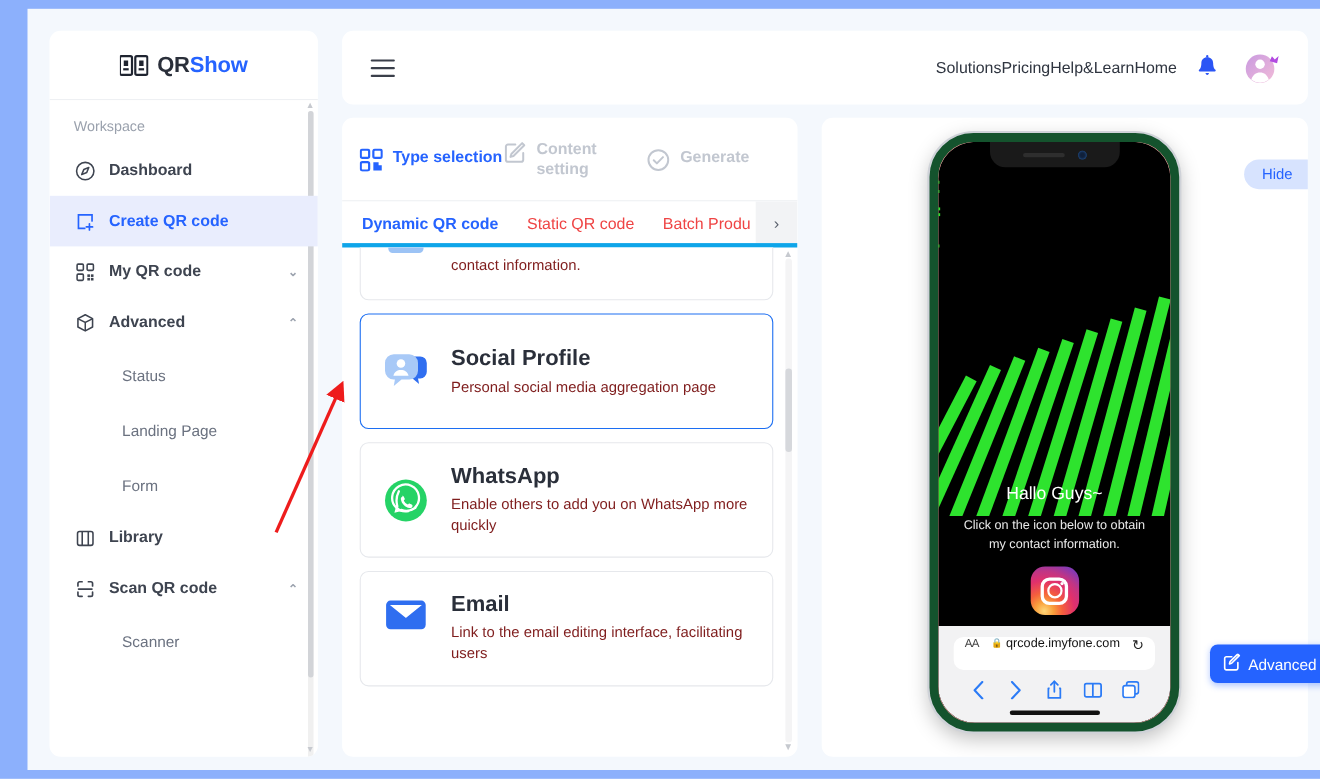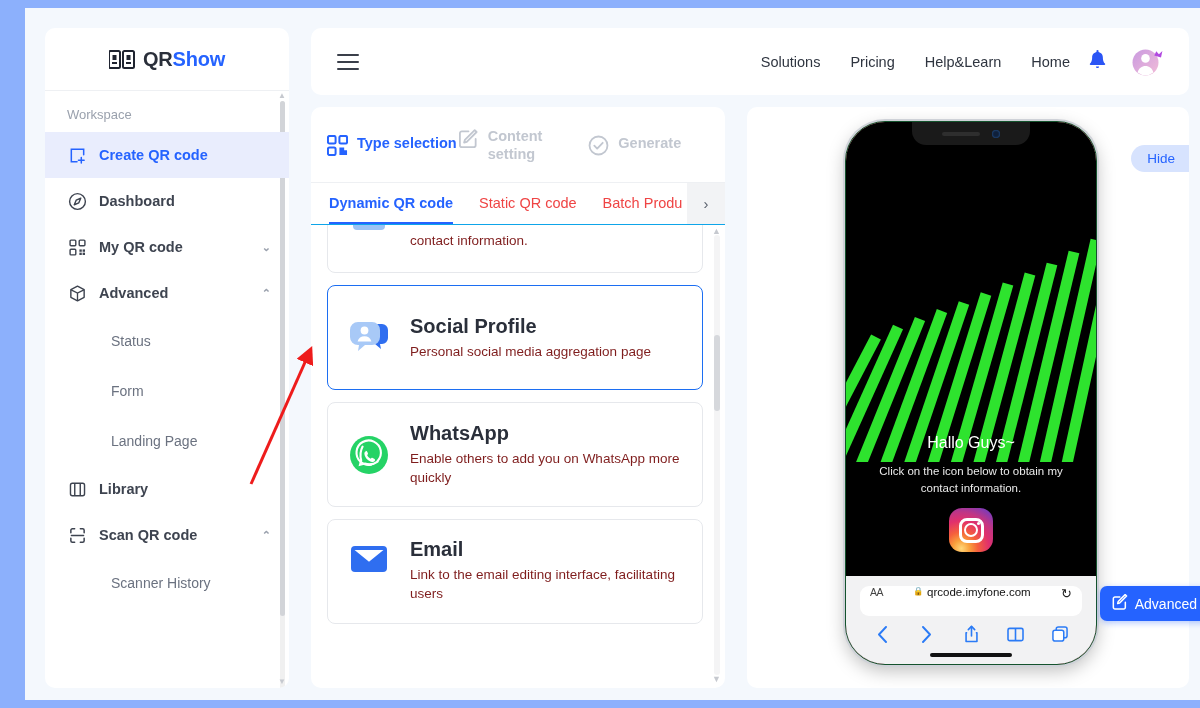--- a/index.html
+++ b/index.html
@@ -92,21 +92,21 @@
   
   .topbar {
     position: absolute; left: 286px; top: 20px;
     width: 878px; height: 67px;
     background: #fff; border-radius: 10px;
     display: flex; align-items: center;
     padding: 0 22px 0 26px;
   }
   .hamburger { width: 22px; height: 16px; display: flex; flex-direction: column; justify-content: space-between; cursor: pointer; }
   .hamburger span { display: block; height: 2px; background: #3a3f4a; border-radius: 1px; }
-  .topnav { margin-left: auto; display: flex; align-items: center; gap: 30px; }
+  .topnav { margin-left: auto; display: flex; align-items: center; }
   .topnav a { font-size: 14.5px; color: #2f3540; text-decoration: none; cursor: pointer; }
   .bell-wrap { margin-left: 16px; display: flex; align-items: center; cursor: pointer; }
   .avatar-wrap { margin-left: 20px; display: flex; align-items: center; cursor: pointer; }
 
   
   .panel-left {
     position: absolute; left: 286px; top: 99px;
     width: 414px; height: 581px;
     background: #fff; border-radius: 10px;
     overflow: hidden;
@@ -117,23 +117,23 @@
     border-bottom: 1px solid #eef0f3;
   }
   .step { display: flex; align-items: flex-start; gap: 9px; width: 136px; cursor: pointer; }
   .step .s-ico { width: 21px; height: 21px; flex: 0 0 21px; margin-top: 1px; }
   .step .s-lab { font-size: 14.5px; line-height: 18px; font-weight: bold; color: #c2c7d0; }
   .step.active .s-lab { color: #2563ff; }
 
   .tabs {
     position: relative;
     height: 42px;
-    display: flex; align-items: flex-end;
+    display: flex; align-items: flex-start;
     padding-left: 18px;
-    border-bottom: 1px solid #0ea5e9;
+    border-bottom: 4px solid #0ea5e9;
     overflow: hidden;
   }
   .tab {
     font-size: 14.5px; color: #ef4444; cursor: pointer;
     margin-right: 26px; white-space: nowrap; position: relative;
     height: 42px; display: flex; align-items: center;
   }
   .tab.active { color: #2563ff; font-weight: bold; }
   .tab.active::after {
     content: ""; position: absolute; left: 0; right: 0; bottom: 0;
@@ -201,23 +201,23 @@
     background: #d7e3fe; color: #2563ff;
     font-size: 13.5px;
     padding: 6px 14px 6px 16px;
     border-radius: 14px 0 0 14px;
     cursor: pointer;
   }
 
   
   .phone {
     position: absolute; left: 98px; top: 14px;
-    width: 252px; height: 544px;
+    width: 227px; height: 544px;
     background: #fca5a5;
-    border: 1px solid #14532d;
+    border: 8px solid #14532d;
     border-radius: 40px;
     box-shadow: 0 0 0 2px #cfd2d8, 0 6px 18px rgba(0,0,0,.25);
     overflow: hidden;
   }
   .phone-screen {
     position: absolute; inset: 0;
     background: #000;
     border-radius: 33px;
     overflow: hidden;
   }
@@ -317,38 +317,38 @@
 
     <nav class="nav">
       <div class="nav-scroll-up">▲</div>
       <div class="nav-scrollbar">
           <div class="thumb"></div>
         </div>
       <div class="nav-scroll-down">▼</div>
 
       <div class="nav-section">Workspace</div>
 
+      <div class="nav-item">
+        <span class="ico">
+          <svg width="19" height="19" viewBox="0 0 20 20">
+              <circle cx="10" cy="10" r="8.3" fill="none" stroke="#3e4450" stroke-width="1.5"></circle>
+              <path d="M13.4 6.6 8.6 8.6 6.6 13.4 11.4 11.4Z" fill="none" stroke="#3e4450" stroke-width="1.5" stroke-linejoin="round"></path>
+            </svg>
+        </span>
+        <span class="label">Dashboard</span>
+      </div>
+
       <div class="nav-item active">
         <span class="ico">
           <svg width="19" height="19" viewBox="0 0 20 20">
               <path d="M16.5 9.3V3.5H3.5v13h6" fill="none" stroke="#2563ff" stroke-width="1.6" stroke-linecap="round"></path>
               <path d="M14 12v6M11 15h6" stroke="#2563ff" stroke-width="1.6" stroke-linecap="round"></path>
             </svg>
         </span>
         <span class="label">Create QR code</span>
-      </div>
-
-      <div class="nav-item">
-        <span class="ico">
-          <svg width="19" height="19" viewBox="0 0 20 20">
-              <circle cx="10" cy="10" r="8.3" fill="none" stroke="#3e4450" stroke-width="1.5"></circle>
-              <path d="M13.4 6.6 8.6 8.6 6.6 13.4 11.4 11.4Z" fill="none" stroke="#3e4450" stroke-width="1.5" stroke-linejoin="round"></path>
-            </svg>
-        </span>
-        <span class="label">Dashboard</span>
       </div>
 
       <div class="nav-item">
         <span class="ico">
           <svg width="19" height="19" viewBox="0 0 20 20">
               <g fill="none" stroke="#3e4450" stroke-width="1.5">
                 <rect x="2.2" y="2.2" width="6" height="6" rx="1"></rect>
                 <rect x="11.8" y="2.2" width="6" height="6" rx="1"></rect>
                 <rect x="2.2" y="11.8" width="6" height="6" rx="1"></rect>
               </g>
@@ -369,22 +369,22 @@
           <svg width="19" height="19" viewBox="0 0 20 20">
               <path d="M10 2.3 17 6v8l-7 3.7L3 14V6z" fill="none" stroke="#3e4450" stroke-width="1.5" stroke-linejoin="round"></path>
               <path d="M3.3 6.1 10 9.6l6.7-3.5M10 9.6v7.9" fill="none" stroke="#3e4450" stroke-width="1.4"></path>
             </svg>
         </span>
         <span class="label">Advanced</span>
         <span class="chev">⌃</span>
       </div>
 
       <div class="nav-sub">Status</div>
+      <div class="nav-sub">Landing Page</div>
       <div class="nav-sub">Form</div>
-      <div class="nav-sub">Landing Page</div>
 
       <div class="nav-item">
         <span class="ico">
           <svg width="19" height="19" viewBox="0 0 20 20">
               <rect x="2.6" y="3.4" width="14.8" height="13.2" rx="2" fill="none" stroke="#3e4450" stroke-width="1.5"></rect>
               <path d="M7.1 3.8v12.4M12.9 3.8v12.4" stroke="#3e4450" stroke-width="1.5"></path>
             </svg>
         </span>
         <span class="label">Library</span>
       </div>
@@ -398,21 +398,21 @@
                 <path d="M17 13v2.4a1.6 1.6 0 0 1-1.6 1.6H13"></path>
                 <path d="M7 17H4.6A1.6 1.6 0 0 1 3 15.4V13"></path>
                 <path d="M3.6 10h12.8"></path>
               </g>
             </svg>
         </span>
         <span class="label">Scan QR code</span>
         <span class="chev">⌃</span>
       </div>
 
-      <div class="nav-sub">Scanner History</div>
+      <div class="nav-sub">Scanner</div>
     </nav>
   </aside>
 
   <header class="topbar">
     <div class="hamburger">
         <span></span>
         <span></span>
         <span></span>
       </div>
     <nav class="topnav">

